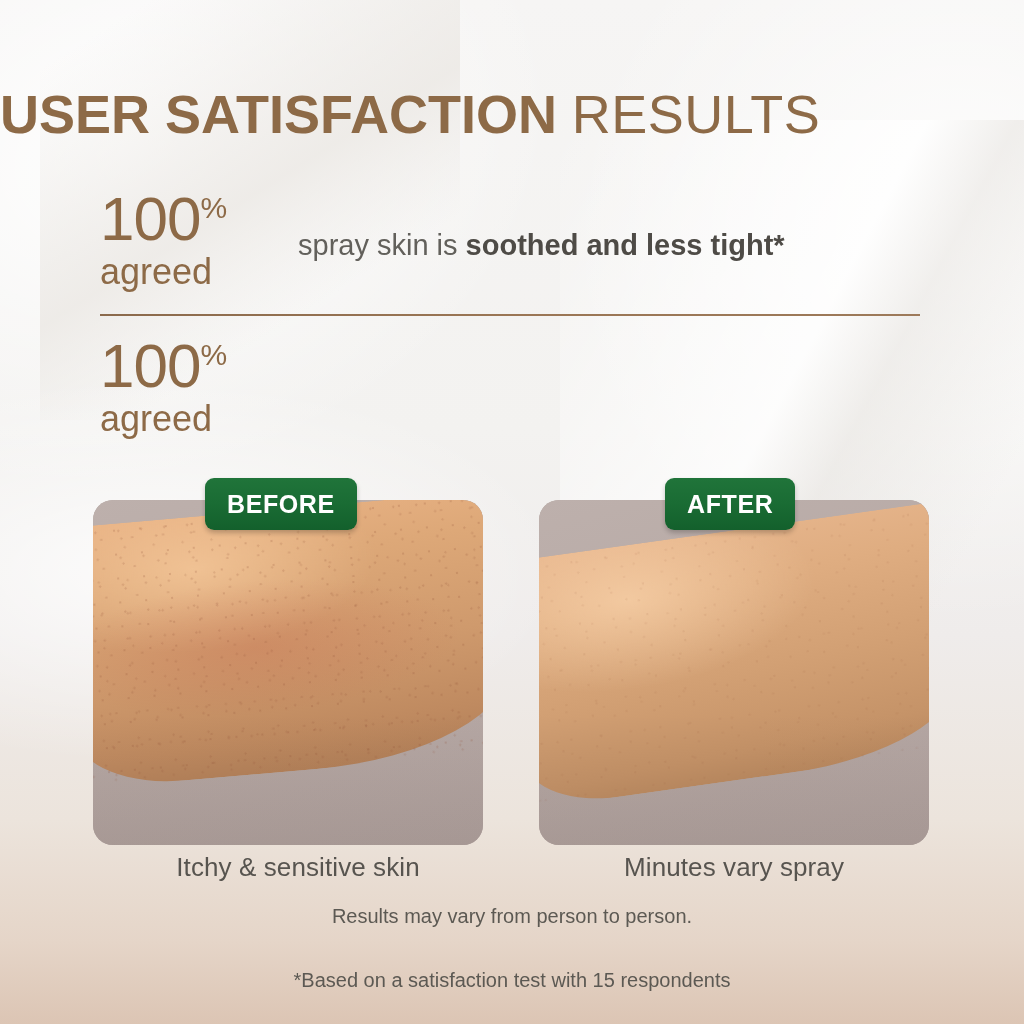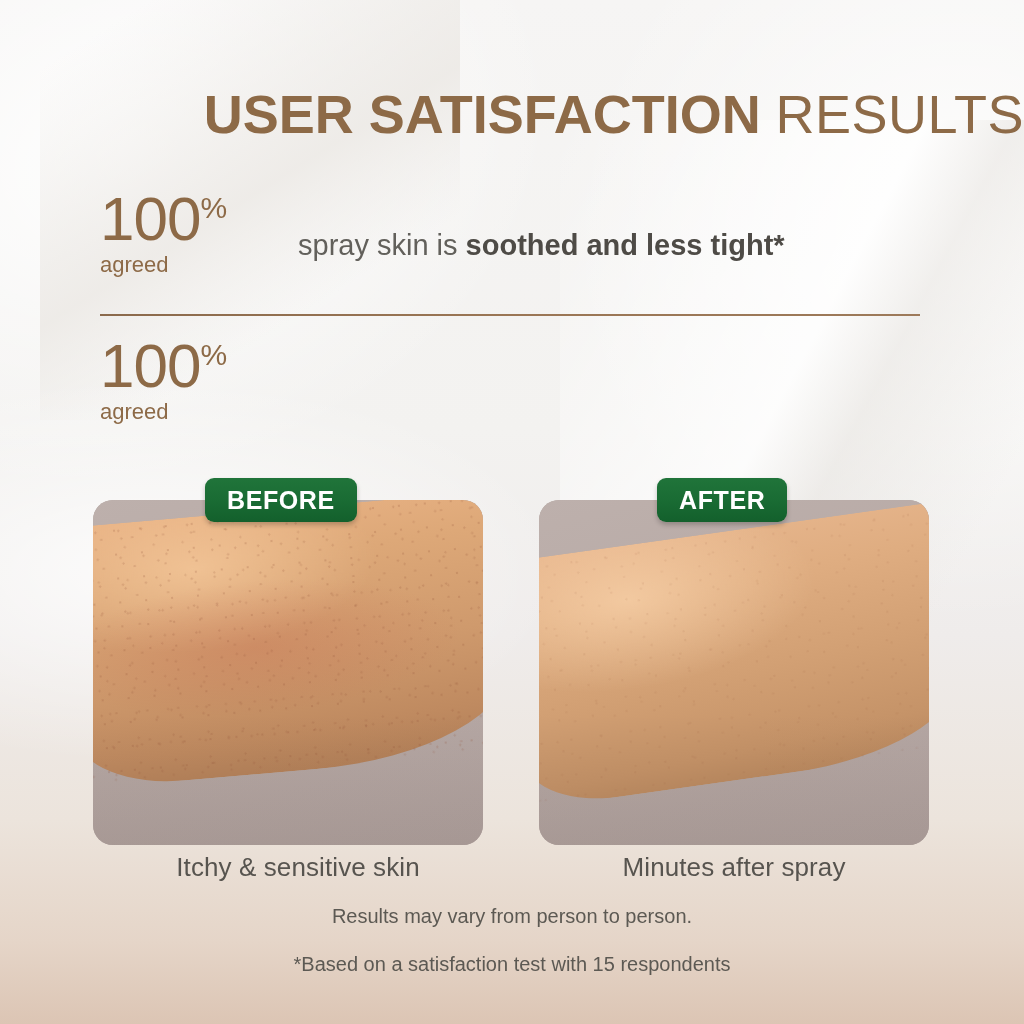--- a/index.html
+++ b/index.html
@@ -61,21 +61,21 @@
     width: 640px; height: 420px;
     background: radial-gradient(ellipse at 30% 50%, rgba(255,255,255,0.8) 0%, rgba(255,255,255,0) 65%);
   }
 
   
   #title {
     position: absolute;
     top: 87px;
     left: 0;
     width: 1024px;
-    text-align: right;
+    text-align: left;
     color: #8d6a47;
     font-size: 54px;
     line-height: 1;
     letter-spacing: -0.4px;
     white-space: nowrap;
   }
   #title .t-bold {
     font-weight: 700;
     letter-spacing: 0px;
   }
@@ -107,21 +107,21 @@
     letter-spacing: -1px;
     white-space: nowrap;
   }
   .pct-line .pct-sign {
     font-size: 30px;
     font-weight: 400;
     vertical-align: 22px;
     letter-spacing: 0;
   }
   .pct-agreed {
-    font-size: 22px;
+    font-size: 36px;
     font-weight: 300;
     line-height: 1.05;
     margin-top: 4px;
     letter-spacing: 0px;
   }
 
   .claim {
     flex: 1 1 auto;
     color: #595650;
     font-size: 29px;
@@ -216,36 +216,36 @@
   .photo .inner-shade {
     position: absolute;
     inset: 0;
     background: linear-gradient(to bottom, rgba(0,0,0,0) 62%, rgba(60,40,30,0.10) 100%);
   }
 
   
   .badge {
     position: absolute;
     top: -22px;
-    height: 44px;
+    height: 52px;
     border-radius: 9px;
     display: flex;
     align-items: center;
     justify-content: center;
     color: #ffffff;
     font-weight: 700;
     font-size: 25px;
     letter-spacing: 0.6px;
     background: linear-gradient(to bottom, #20743a 0%, #1a6c34 48%, #13602c 100%);
     box-shadow: 0 3px 5px rgba(0,0,0,0.22);
     z-index: 5;
     padding: 0 22px;
   }
   #badge-before { left: 112px; }
-  #badge-after  { left: 118px; }
+  #badge-after  { left: 126px; }
 
   
   .caption {
     position: absolute;
     top: 852px;
     width: 390px;
     text-align: center;
     color: #57544f;
     font-size: 26px;
     font-weight: 400;
@@ -259,21 +259,21 @@
     position: absolute;
     top: 906px;
     left: 0;
     width: 1024px;
     text-align: center;
     color: #5c5953;
     font-size: 20px;
     line-height: 1.0;
   }
   #footer .fl { display: block; }
-  #footer .fl-2 { margin-top: 28px; }
+  #footer .fl-2 { margin-top: 44px; }
 </style>
 </head>
 <body>
 
 <div id="stage">
 
   <div class="sheen sheen-a"></div>
   <div class="sheen sheen-b"></div>
   <div class="sheen sheen-c"></div>
   <div class="sheen sheen-d"></div>
@@ -317,20 +317,20 @@
       <div class="bg"></div>
       <div class="arm arm-after">
         <div class="speckle speckle-soft"></div>
       </div>
       <div class="inner-shade"></div>
     </div>
     <div class="badge" id="badge-after">AFTER</div>
   </div>
 
   <div class="caption" id="caption-before">Itchy &amp; sensitive skin</div>
-  <div class="caption" id="caption-after">Minutes after spray</div>
+  <div class="caption" id="caption-after">Minutes vary spray</div>
 
   <div id="footer">
     <span class="fl">Results may vary from person to person.</span>
     <span class="fl fl-2">*Based on a satisfaction test with 15 respondents</span>
   </div>
 
 </div>
 
 </body></html>

